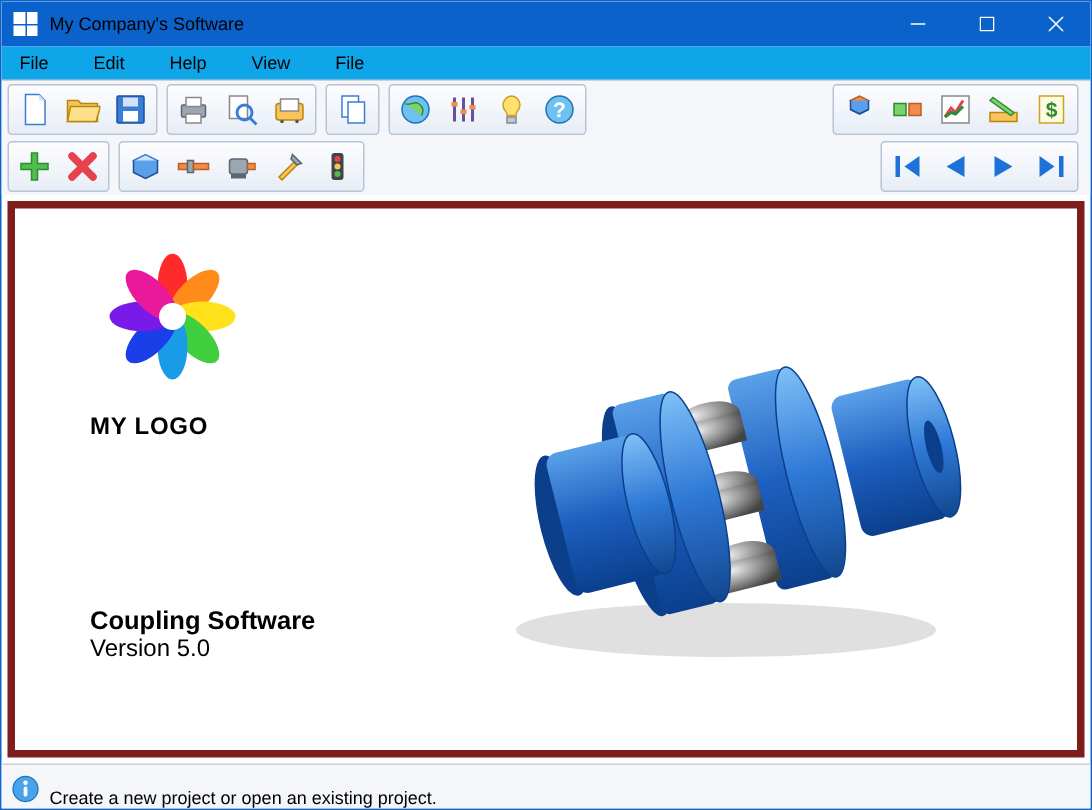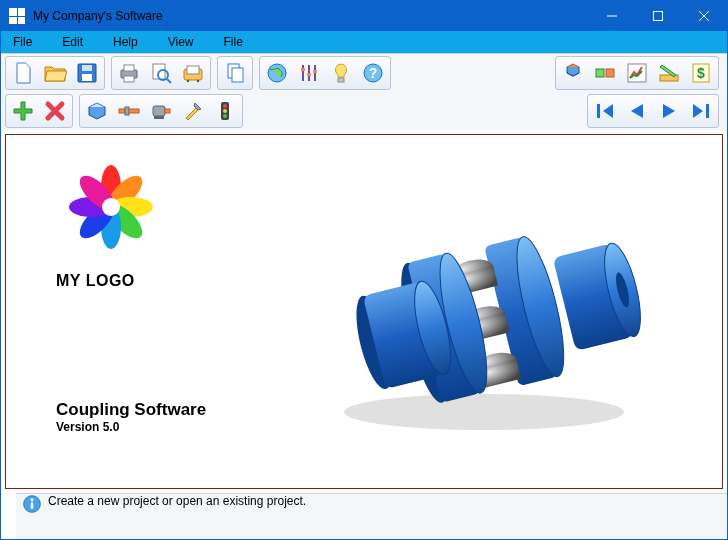--- a/index.html
+++ b/index.html
@@ -12,30 +12,30 @@
 .win-btn { width: 46px; display: flex; align-items: center; justify-content: center; color: #fff; }
 .win-btn svg { width: 10px; height: 10px; stroke: #fff; stroke-width: 1; fill: none; }
 .menubar { background: #0ea5e9; padding: 2px 4px; display: flex; gap: 14px; border-bottom: 1px solid #d0d0d0; }
 .menu-item { padding: 2px 8px; font-size: 12px; }
 .toolbars { background: #f4f6f9; }
 .toolbar { display: flex; align-items: center; padding: 2px 4px; gap: 2px; }
 .tb-group { display: flex; border: 1px solid #b8c4d6; border-radius: 3px; background: linear-gradient(#fdfdff,#e7edf6); padding: 1px; margin-right: 4px; }
 .tb-btn { width: 32px; height: 30px; display: flex; align-items: center; justify-content: center; border-radius: 2px; }
 .tb-btn svg { width: 24px; height: 24px; }
 .spacer { flex: 1; }
-.content { flex: 1; background: #fff; margin: 4px; border: 1px solid #7f1d1d; position: relative; padding: 20px; display: flex; }
+.content { flex: 1; background: #fff; margin: 4px; border: 5px solid #7f1d1d; position: relative; padding: 20px; display: flex; }
 .left-col { width: 240px; padding: 10px 0 0 30px; }
 .logo-wrap { margin-bottom: 110px; }
 .logo-svg { width: 130px; height: 100px; }
 .logo-text { font-weight: 900; font-size: 16px; letter-spacing: 0.5px; margin-top: 4px; }
 .product-name { font-weight: 700; font-size: 17px; margin-top: 10px; }
-.product-version { font-size: 12px; font-weight: bold; }
+.product-version { font-size: 16px; }
 .right-col { flex: 1; display: flex; align-items: center; justify-content: center; }
 .coupling-svg { width: 340px; height: 260px; }
-.statusbar { height: 46px; border-top: 1px solid #d0d0d0; background: #f4f6f9; display: flex; align-items: flex-start; padding: 0 6px; gap: 6px; font-size: 12px; margin-left: 15px; }
+.statusbar { height: 30px; border-top: 1px solid #d0d0d0; background: #f4f6f9; display: flex; align-items: flex-end; padding: 0 6px; gap: 6px; font-size: 12px; }
 .status-icon svg { width: 20px; height: 20px; }
 </style>
 </head>
 <body>
 
 <div class="titlebar">
   <div class="app-icon">
       <span></span>
       <span></span>
       <span></span>

